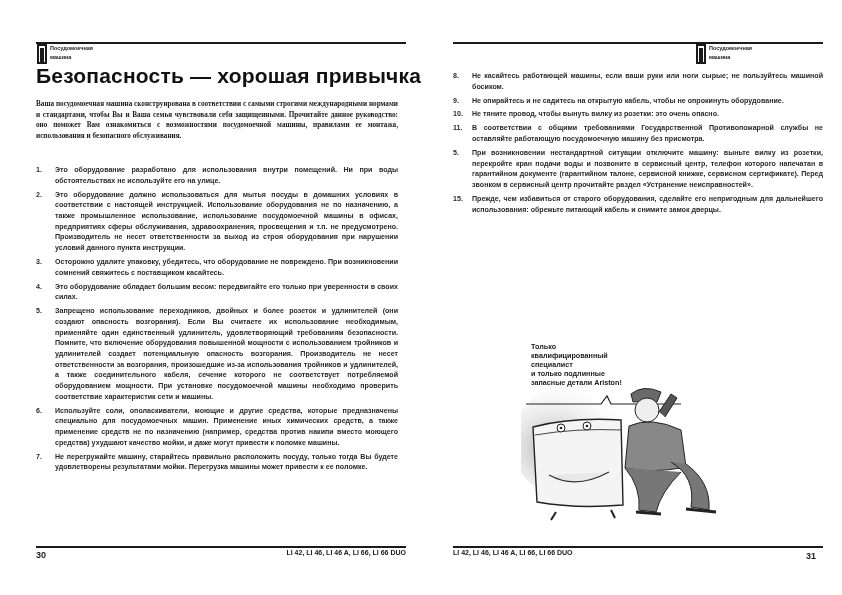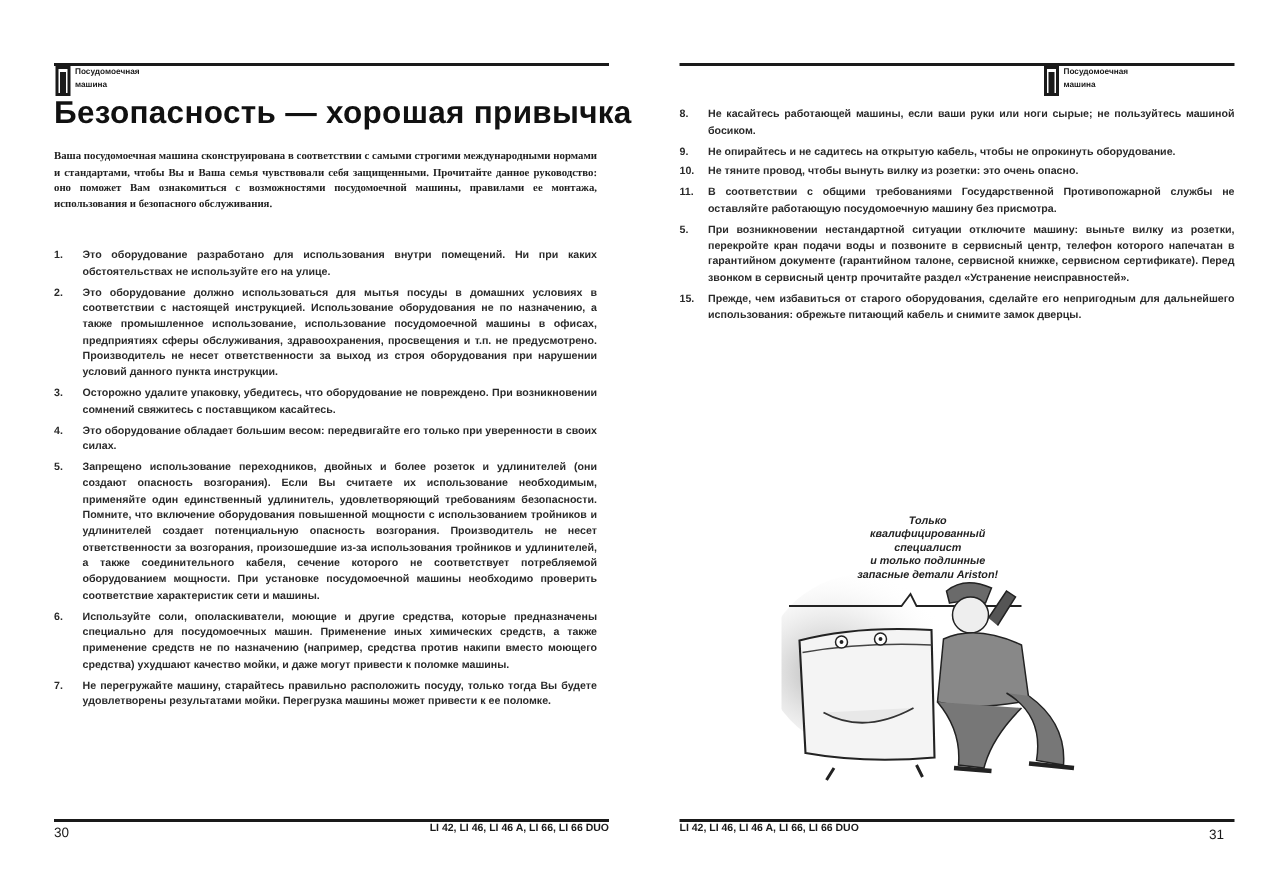--- a/index.html
+++ b/index.html
@@ -28,46 +28,46 @@
   .left .list { left:36px; top:165px; width:362px; }
   .right .list { left:32px; top:71px; width:370px; }
   .item { display:flex; font-size:7.1px; font-weight:bold; line-height:10.7px; color:#2a2a2a; margin-bottom:3.2px; }
   .item .num { width:19px; flex:0 0 19px; }
   .item .txt { flex:1; text-align:justify; }
 
   .bottomline { position:absolute; top:546px; height:2px; background:#1a1a1a; }
   .left .bottomline { left:36px; width:370px; }
   .right .bottomline { left:32px; width:370px; }
 
-  .pagenum { position:absolute; top:550px; font-size:9px; font-weight:normal; }
+  .pagenum { position:absolute; top:550px; font-size:9px; font-weight:bold; }
   .left .pagenum { left:36px; }
   .right .pagenum { left:385px; top:551px; }
   .models { position:absolute; top:549px; font-size:7px; font-weight:bold; white-space:nowrap; }
   .left .models { right:15px; }
   .right .models { left:32px; }
 
   .illustration { position:absolute; left:100px; top:342px; width:210px; height:185px; }
-  .caption { position:absolute; left:10px; top:0; width:175px; text-align:center; font-style:italic; font-weight:bold;
+  .caption { position:absolute; left:10px; top:0; width:175px; font-weight:bold;
              font-size:7.2px; line-height:9px; color:#222; }
 </style>
 </head>
 <body>
 
 <div class="page left">
   <div class="topline"></div>
   <div class="tag">
     <div class="tag-box"></div>
     <div class="tag-text">Посудомоечная машина</div>
   </div>
   <div class="title">Безопасность — хорошая привычка</div>
   <div class="intro">Ваша посудомоечная машина сконструирована в соответствии с самыми строгими международными нормами и стандартами, чтобы Вы и Ваша семья чувствовали себя защищенными. Прочитайте данное руководство: оно поможет Вам ознакомиться с возможностями посудомоечной машины, правилами ее монтажа, использования и безопасного обслуживания.</div>
   <ul class="list" id="left-list">
       <li class="item">
         <span class="num">1.</span>
-        <span class="txt">Это оборудование разработано для использования внутри помещений. Ни при каких обстоятельствах не используйте его на улице.</span>
+        <span class="txt">Это оборудование разработано для использования внутри помещений. Ни при воды обстоятельствах не используйте его на улице.</span>
       </li>
       <li class="item">
         <span class="num">2.</span>
         <span class="txt">Это оборудование должно использоваться для мытья посуды в домашних условиях в соответствии с настоящей инструкцией. Использование оборудования не по назначению, а также промышленное использование, использование посудомоечной машины в офисах, предприятиях сферы обслуживания, здравоохранения, просвещения и т.п. не предусмотрено. Производитель не несет ответственности за выход из строя оборудования при нарушении условий данного пункта инструкции.</span>
       </li>
       <li class="item">
         <span class="num">3.</span>
         <span class="txt">Осторожно удалите упаковку, убедитесь, что оборудование не повреждено. При возникновении сомнений свяжитесь с поставщиком касайтесь.</span>
       </li>
       <li class="item">

